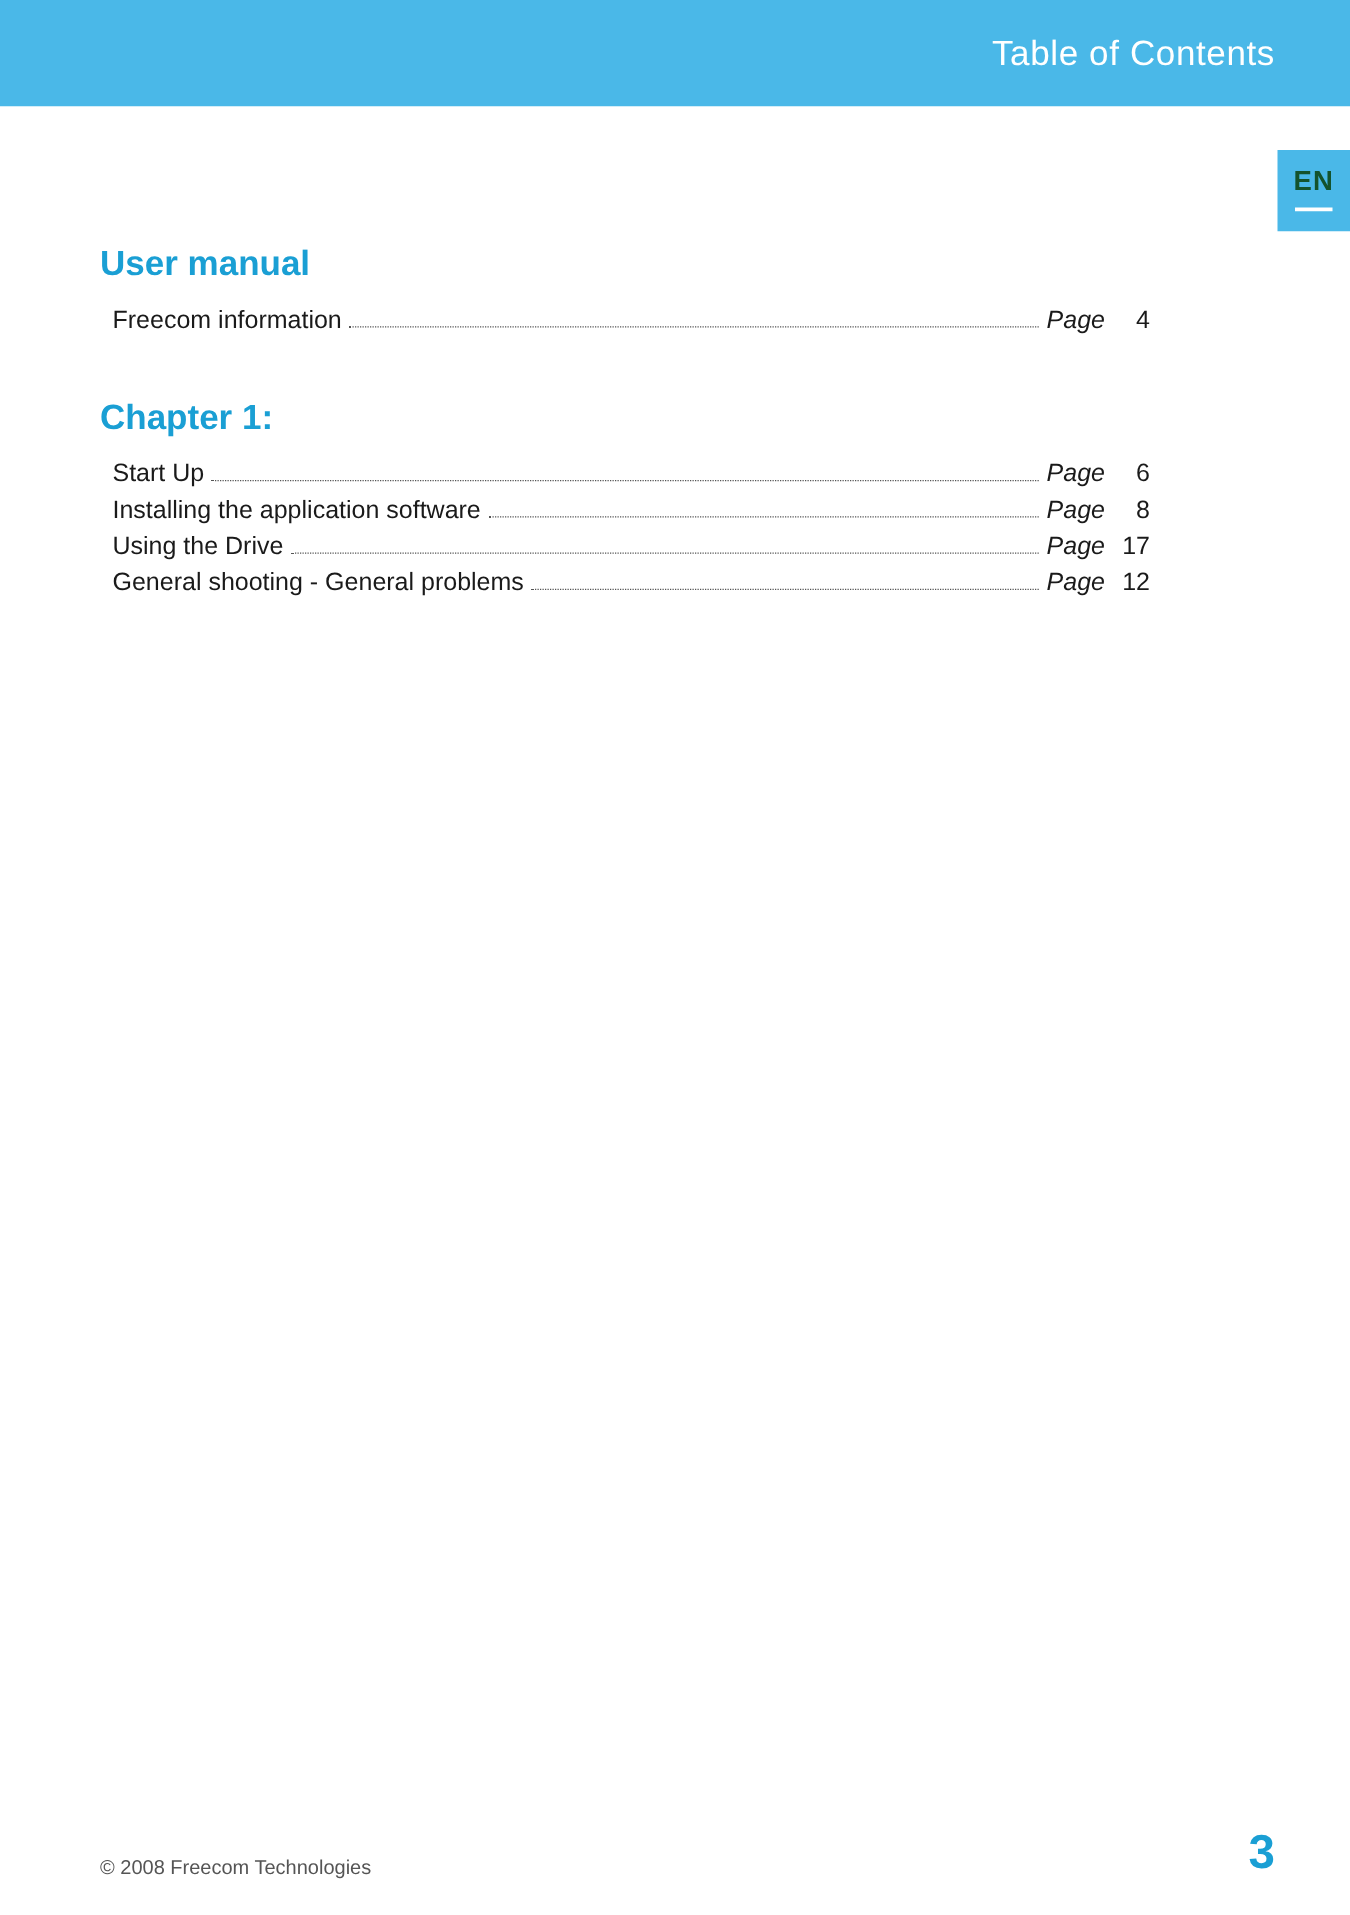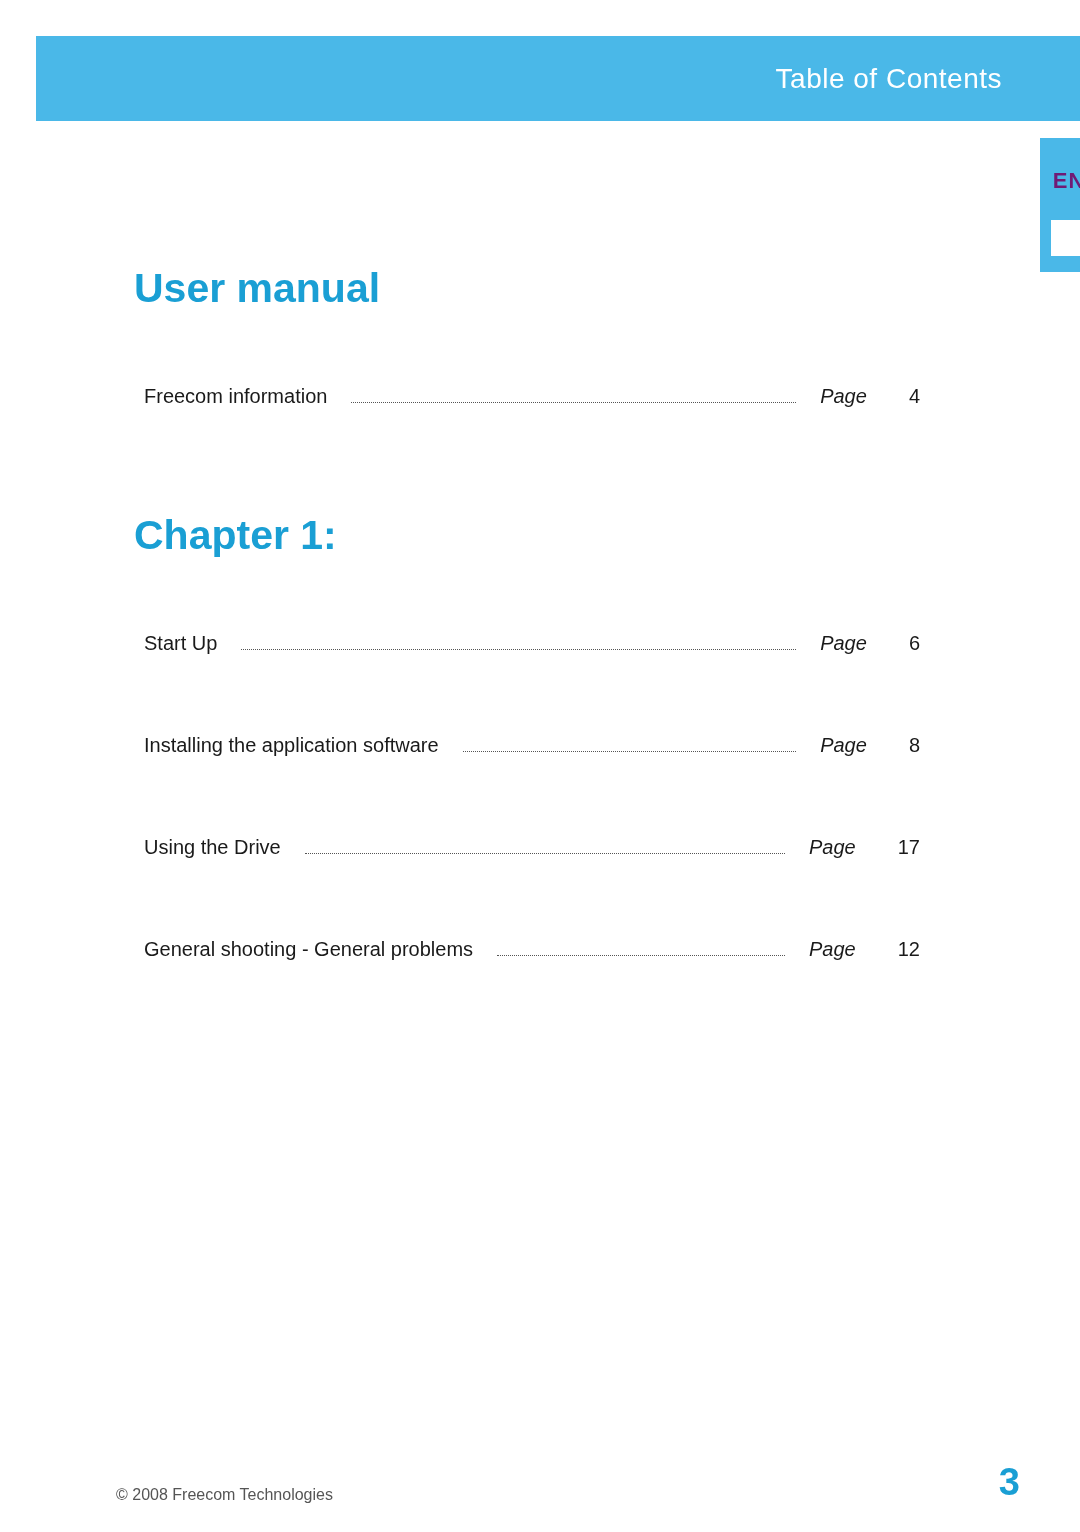--- a/index.html
+++ b/index.html
@@ -1,17 +1,17 @@
 <!DOCTYPE html>
 <html><head>
   <meta charset="utf-8">
   <style>
     * {
       margin: 0;
-      padding: 18px;
+      padding: 0;
       box-sizing: border-box;
     }
 
     body {
       width: 1080px;
       height: 1532px;
       background: #ffffff;
       font-family: Arial, Helvetica, sans-serif;
       position: relative;
       overflow: hidden;
@@ -43,21 +43,21 @@
       width: 58px;
       background: #4ab8e8;
       display: flex;
       flex-direction: column;
       align-items: center;
       padding: 12px 0 16px 0;
       z-index: 10;
     }
 
     .en-tab-label {
-      color: #701a75;
+      color: #14532d;
       font-size: 22px;
       font-weight: bold;
       letter-spacing: 1px;
       line-height: 1.2;
     }
 
     .en-tab-line {
       width: 30px;
       height: 3px;
       background: #ffffff;
@@ -66,21 +66,21 @@
 
     
     .content {
       padding: 40px 60px 40px 80px;
       max-width: 980px;
     }
 
     
     .section-heading {
       color: #1a9fd4;
-      font-size: 41px;
+      font-size: 28px;
       font-weight: bold;
       margin-top: 50px;
       margin-bottom: 18px;
     }
 
     
     .toc-entry {
       display: flex;
       align-items: baseline;
       margin-bottom: 6px;

